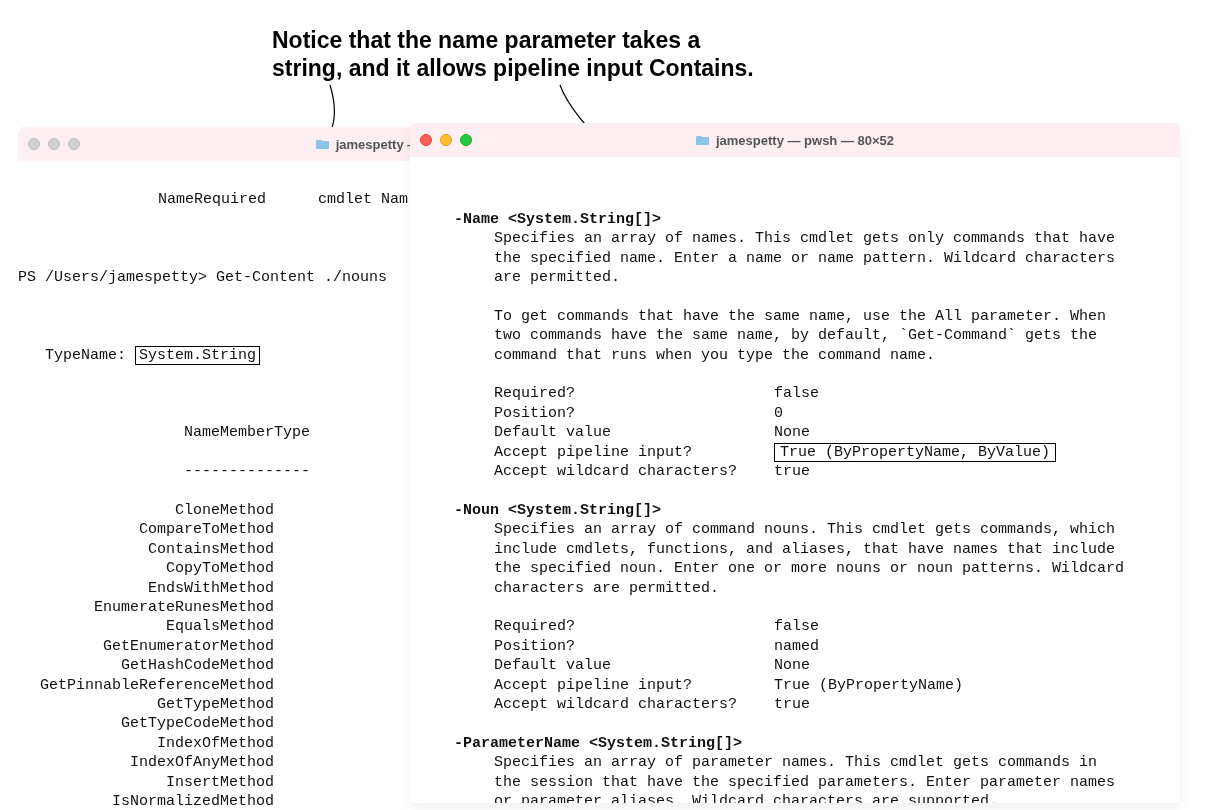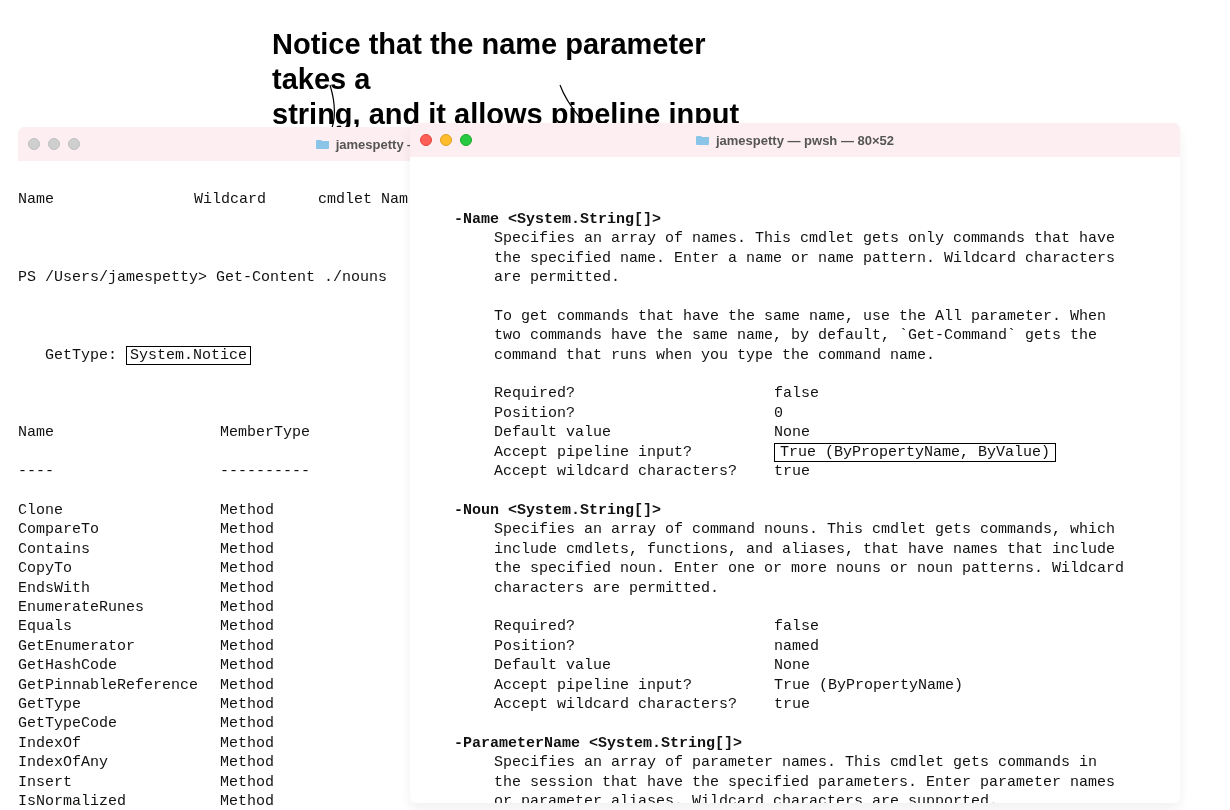--- a/index.html
+++ b/index.html
@@ -8,21 +8,21 @@
     background: #ffffff;
     font-family: "Helvetica Neue", Arial, sans-serif;
     width: 1230px;
     height: 810px;
     overflow: hidden;
     position: relative;
   }
   .callout {
     position: absolute;
     font-weight: 700;
-    font-size: 29px;
+    font-size: 23px;
     line-height: 1.2;
     color: #000;
     font-family: "Gill Sans", "Helvetica Neue", Arial, sans-serif;
     font-stretch: semi-condensed;
   }
   .window {
     position: absolute;
     background: #ffffff;
     border-radius: 6px;
     box-shadow: 0 10px 30px rgba(0,0,0,0.08);
@@ -87,41 +87,41 @@
   }
   .back .term { padding-left: 0; }
   .front .term { padding: 14px 0 0 44px; }
   .box-hl {
     outline: 1.5px solid #000;
     outline-offset: -1px;
     display: inline-block;
   }
   .row { display: block; }
   
-  .memcol1 { display:inline-block; width: 202px; }
+  .memcol1 { display:inline-block; width: 202px; text-align: right; }
   .memcol2 { display:inline-block; }
   
   .attcol1 { display:inline-block; width: 280px; }
   .attcol2 { display:inline-block;font-family:Liberation Mono, monospace; }
   .indent1 { padding-left: 40px; display:block;}
   .indent0 { display:block;font-weight:bold;}
   
   svg.arrows {
     position: absolute;
     left: 0; top: 0;
     width: 1230px; height: 810px;
     pointer-events: none;
   }
 </style>
 </head>
 <body>
 
 <div class="callout" style="left:272px; top:27px; width:500px;">
   <span>Notice that the name parameter takes a</span><br>
-  <span>string, and it allows pipeline input CopyTo.</span>
+  <span>string, and it allows pipeline input Contains.</span>
 </div>
 
 <svg class="arrows">
   <defs>
     <marker id="arrowhead" markerWidth="8" markerHeight="8" refX="6" refY="4" orient="auto">
       <path d="M0,0 L8,4 L0,8 z" fill="#000"></path>
     </marker>
   </defs>
 
   <path d="M 330 85 C 350 150, 300 170, 225 213" stroke="#000" stroke-width="1.2" fill="none" marker-end="url(#arrowhead)"></path>
@@ -139,25 +139,25 @@
     <div class="title-wrap">
       <span class="folder-icon">
         <svg width="14" height="12" viewBox="0 0 14 12">
             <path d="M1 2h4l1 1h7v7a1 1 0 0 1-1 1H1a1 1 0 0 1-1-1V3a1 1 0 0 1 1-1z" fill="#8ac5e8"></path>
           </svg>
       </span>
       <span>jamespetty —</span>
     </div>
   </div>
   <div class="term">
-<span class="row"><span class="memcol1" style="width:176px;">Name</span><span style="display:inline-block;width:124px;">Wildcard</span><span>cmdlet Nam</span></span>
+<span class="row"><span class="memcol1" style="width:176px;">Name</span><span style="display:inline-block;width:124px;">Required</span><span>cmdlet Nam</span></span>
 <span class="row">&nbsp;</span>
 <span class="row"><span>PS /Users/jamespetty&gt;</span> <span>Get-Content ./nouns</span></span>
 <span class="row">&nbsp;</span>
-<span class="row">   <span>GetType: </span><span class="box-hl" style="padding:0 4px;">System.Notice</span></span>
+<span class="row">   <span>TypeName: </span><span class="box-hl" style="padding:0 4px;">System.String</span></span>
 <span class="row">&nbsp;</span>
 <span class="row"><span class="memcol1">Name</span><span class="memcol2">MemberType</span></span>
 <span class="row"><span class="memcol1">----</span><span class="memcol2">----------</span></span>
 <div id="members-container"><span class="row"><span class="memcol1">Clone</span><span class="memcol2">Method</span></span><span class="row"><span class="memcol1">CompareTo</span><span class="memcol2">Method</span></span><span class="row"><span class="memcol1">Contains</span><span class="memcol2">Method</span></span><span class="row"><span class="memcol1">CopyTo</span><span class="memcol2">Method</span></span><span class="row"><span class="memcol1">EndsWith</span><span class="memcol2">Method</span></span><span class="row"><span class="memcol1">EnumerateRunes</span><span class="memcol2">Method</span></span><span class="row"><span class="memcol1">Equals</span><span class="memcol2">Method</span></span><span class="row"><span class="memcol1">GetEnumerator</span><span class="memcol2">Method</span></span><span class="row"><span class="memcol1">GetHashCode</span><span class="memcol2">Method</span></span><span class="row"><span class="memcol1">GetPinnableReference</span><span class="memcol2">Method</span></span><span class="row"><span class="memcol1">GetType</span><span class="memcol2">Method</span></span><span class="row"><span class="memcol1">GetTypeCode</span><span class="memcol2">Method</span></span><span class="row"><span class="memcol1">IndexOf</span><span class="memcol2">Method</span></span><span class="row"><span class="memcol1">IndexOfAny</span><span class="memcol2">Method</span></span><span class="row"><span class="memcol1">Insert</span><span class="memcol2">Method</span></span><span class="row"><span class="memcol1">IsNormalized</span><span class="memcol2">Method</span></span></div>
   </div>
 </div>
 
 <div class="window front">
   <div class="titlebar">
     <div class="dots">

